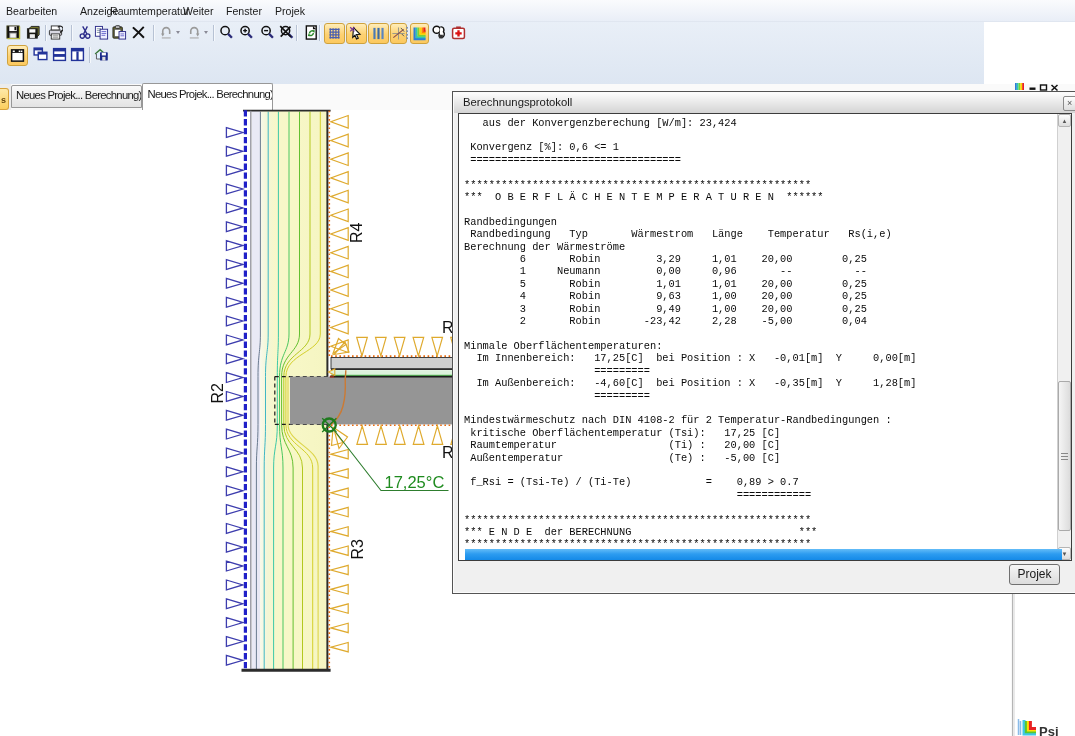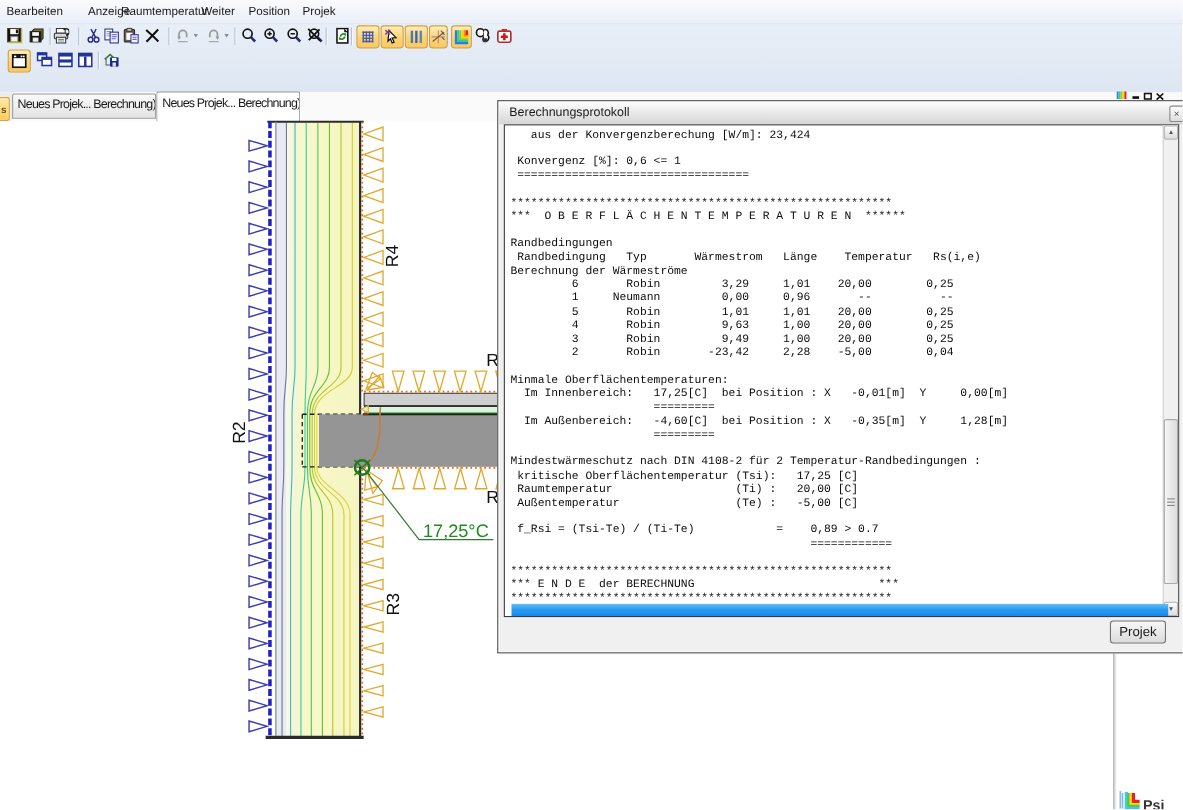--- a/index.html
+++ b/index.html
@@ -1,16 +1,16 @@
 <!DOCTYPE html>
 <html><head><meta charset="utf-8"><style>
 * { margin:0; padding:0; box-sizing:border-box; }
 html,body { width:1075px; height:736px; overflow:hidden; }
 body { font-family:"Liberation Sans", sans-serif; position:relative; background:#fff; }
-#chrome { position:absolute; left:0; top:0; width:1075px; height:84px; background:linear-gradient(#edf2f9,#dde6f2); }
+#chrome { position:absolute; left:0; top:0; width:984px; height:84px; background:linear-gradient(#edf2f9,#dde6f2); }
 #menubar { position:absolute; left:0; top:0; width:1075px; height:22px; background:linear-gradient(#fafbfd,#e9eef7); border-bottom:1px solid #e0e6f0; }
 #menubar span { position:absolute; top:5px; font-size:10.6px; color:#1a1a1a; }
 #tb1,#tb2 { position:absolute; left:2px; width:1060px; height:22px; }
 #tb1 { top:22px; } #tb2 { top:44px; }
 .ico { position:absolute; width:16px; height:16px; }
 .obtn { position:absolute; height:21px; display:inline-flex; align-items:center; justify-content:center; background:linear-gradient(#ffedb8,#fdd172 55%,#fcc95f); border:1px solid #cfa23e; border-radius:3px; }
 .vsep { position:absolute; width:1px; height:16px; background:#b7c2d4; box-shadow:1px 0 0 #f5f8fc; }
 #tabstrip { position:absolute; left:0; top:84px; width:1075px; height:26px; background:#fafafa; }
 .tab { position:absolute; font-size:11.3px; letter-spacing:-0.72px; color:#1a1a1a; border:1px solid #989898; border-bottom:none; border-radius:2px 2px 0 0; padding:0 0 0 4.5px; white-space:nowrap; overflow:hidden; }
 #tab1 { left:10.5px; top:0.5px; width:131px; height:23px; line-height:19px; background:linear-gradient(#fafafa,#e3e3e3); border-bottom:1px solid #989898; }
@@ -26,21 +26,21 @@
 #dlg-prog { position:absolute; left:6px; top:434.5px; width:597px; height:11px; background:linear-gradient(#63bcf8,#2d9cf0 45%,#148ae8); }
 #dlg-weiter { position:absolute; left:556px; top:472px; width:51px; height:21px; background:linear-gradient(#f6f6f6,#dcdcdc); border:1px solid #707070; border-radius:3px; font-size:12px; color:#1a1a1a; text-align:center; line-height:19px; }
 </style></head>
 <body>
 <div id="chrome">
   <div id="menubar">
       <span style="left:6px">Bearbeiten</span>
       <span style="left:80px">Anzeige</span>
       <span style="left:110px">Raumtemperatur</span>
       <span style="left:183px">Weiter</span>
-      <span style="left:226px">Position</span>
+      <span style="left:226px">Fenster</span>
       <span style="left:275px">Projek</span>
     </div>
   <div id="tb1">
       <span class="ico" style="left:4px;top:2.5px"><svg width="15" height="15" viewBox="0 0 16 16">
           <rect x="1" y="1" width="13" height="13" fill="#11100e" stroke="#44431f"></rect>
           <rect x="3.5" y="1.5" width="8" height="5" fill="#fdfdfd"></rect>
           <rect x="9" y="2" width="2" height="3.5" fill="#11100e"></rect>
           <rect x="4" y="8.5" width="7" height="5.5" fill="#f4f4f2" stroke="#777"></rect>
           <path d="M 14.5,1.5 L 14.5,14.5 L 1.5,14.5" stroke="#b9b943" fill="none" stroke-width="1.4"></path>
         </svg></span>

